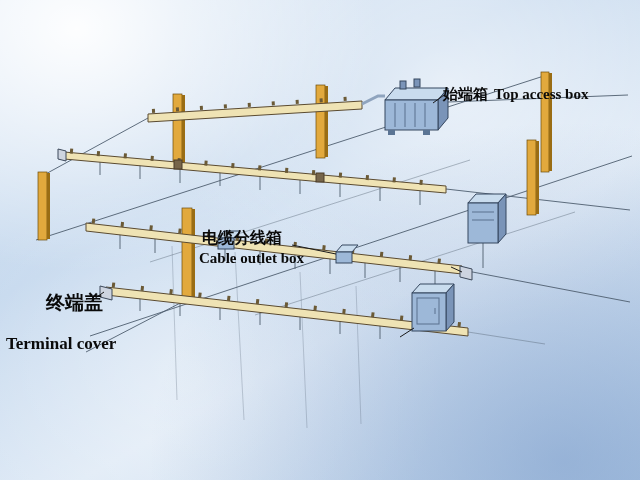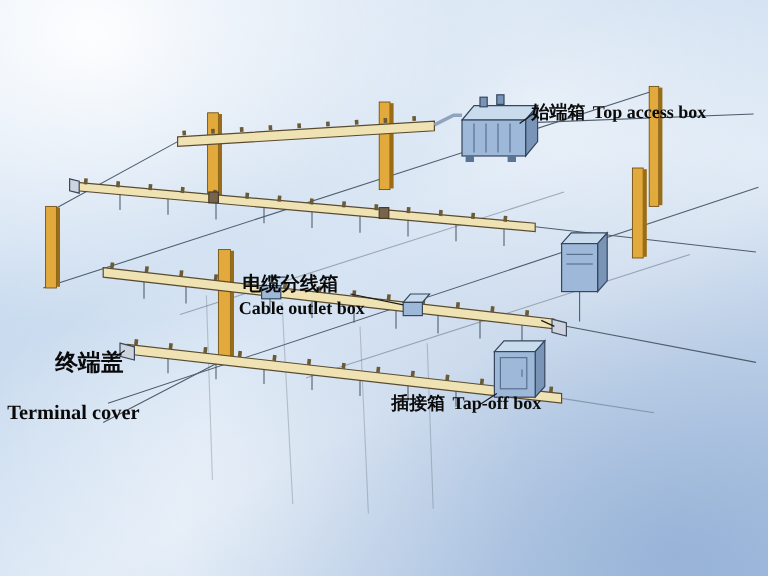--- a/index.html
+++ b/index.html
@@ -200,17 +200,14 @@
   </div>
 
   <div class="label fs15" style="left:443px;top:86px;">
     <span class="gap">始端箱</span><span>Top access box</span>
   </div>
 
 
   <div class="label fs19" style="left:46px;top:292px;">终端盖</div>
   <div class="label fs17" style="left:6px;top:334px;">Terminal cover</div>
 
-  <div class="label fs15" style="left:326px;top:329px;">
-    <span class="gap">插接箱</span><span>Tap-off box</span>
-  </div>
 
 </div>
 
 </body></html>

